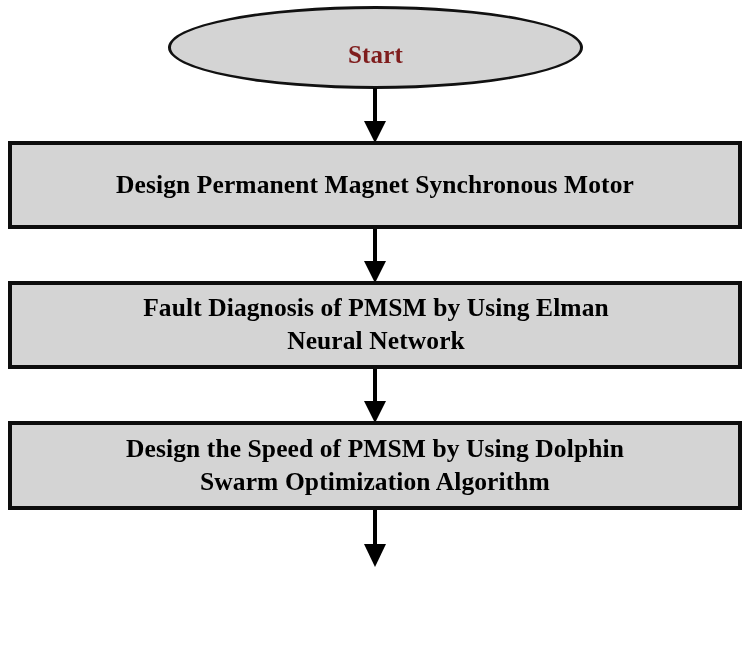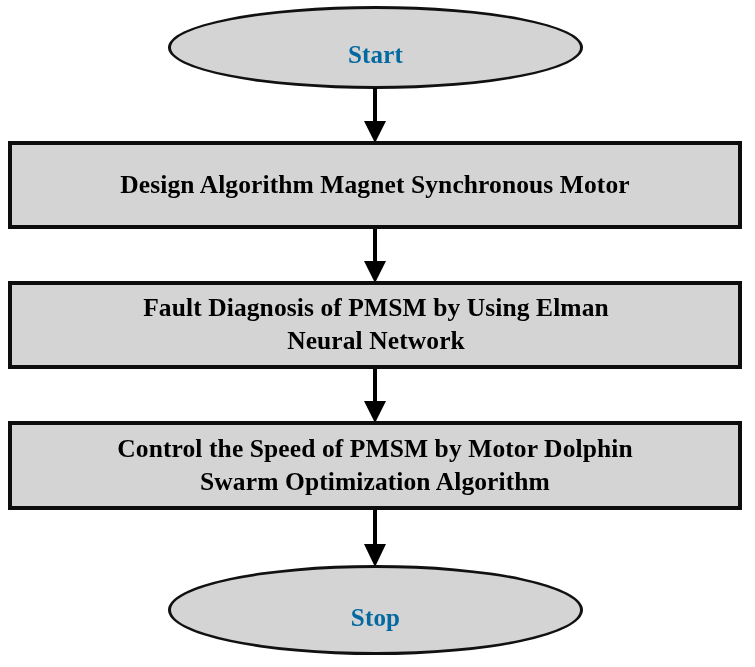--- a/index.html
+++ b/index.html
@@ -27,21 +27,21 @@
     background: #d4d4d4;
     border: 3px solid #111111;
     border-radius: 50%;
     display: flex;
     align-items: center;
     justify-content: center;
     text-align: center;
   }
   .node-ellipse .node-text {
     font-size: 25px;
-    color: #0369a1;
+    color: #7f1d1d;
     font-weight: 600;
     letter-spacing: 0.2px;
     line-height: 1.15;
     margin-top: 16px;
   }
 
   
   .node-rect {
     position: absolute;
     box-sizing: border-box;
@@ -84,21 +84,21 @@
   </div>
 
   <div class="connector" style="left:355px; top:88px; height:55px;">
     <svg viewBox="0 0 40 55" preserveAspectRatio="none" aria-hidden="true">
       <line x1="20" y1="0" x2="20" y2="38" stroke="#000000" stroke-width="4"></line>
       <polygon points="20,55 9,33 31,33" fill="#000000"></polygon>
     </svg>
   </div>
 
   <div class="node-rect" style="left:8px; top:141px; width:734px; height:88px;">
-    <span class="node-text">Design Algorithm Magnet Synchronous Motor</span>
+    <span class="node-text">Design Permanent Magnet Synchronous Motor</span>
   </div>
 
   <div class="connector" style="left:355px; top:229px; height:54px;">
     <svg viewBox="0 0 40 54" preserveAspectRatio="none" aria-hidden="true">
       <line x1="20" y1="0" x2="20" y2="37" stroke="#000000" stroke-width="4"></line>
       <polygon points="20,54 9,32 31,32" fill="#000000"></polygon>
     </svg>
   </div>
 
   <div class="node-rect" style="left:8px; top:281px; width:734px; height:88px;padding-left:16px;">
@@ -107,28 +107,25 @@
   </div>
 
   <div class="connector" style="left:355px; top:369px; height:54px;">
     <svg viewBox="0 0 40 54" preserveAspectRatio="none" aria-hidden="true">
       <line x1="20" y1="0" x2="20" y2="37" stroke="#000000" stroke-width="4"></line>
       <polygon points="20,54 9,32 31,32" fill="#000000"></polygon>
     </svg>
   </div>
 
   <div class="node-rect" style="left:8px; top:421px; width:734px; height:89px;">
-    <span class="node-text">Control the Speed of PMSM by Motor Dolphin
+    <span class="node-text">Design the Speed of PMSM by Using Dolphin
 Swarm Optimization Algorithm</span>
   </div>
 
   <div class="connector" style="left:355px; top:510px; height:57px;">
     <svg viewBox="0 0 40 57" preserveAspectRatio="none" aria-hidden="true">
       <line x1="20" y1="0" x2="20" y2="39" stroke="#000000" stroke-width="4"></line>
       <polygon points="20,57 9,34 31,34" fill="#000000"></polygon>
     </svg>
   </div>
 
-  <div class="node-ellipse" style="left:168px; top:565px; width:415px; height:90px;">
-    <span class="node-text">Stop</span>
-  </div>
 
 </div>
 
 </body></html>

